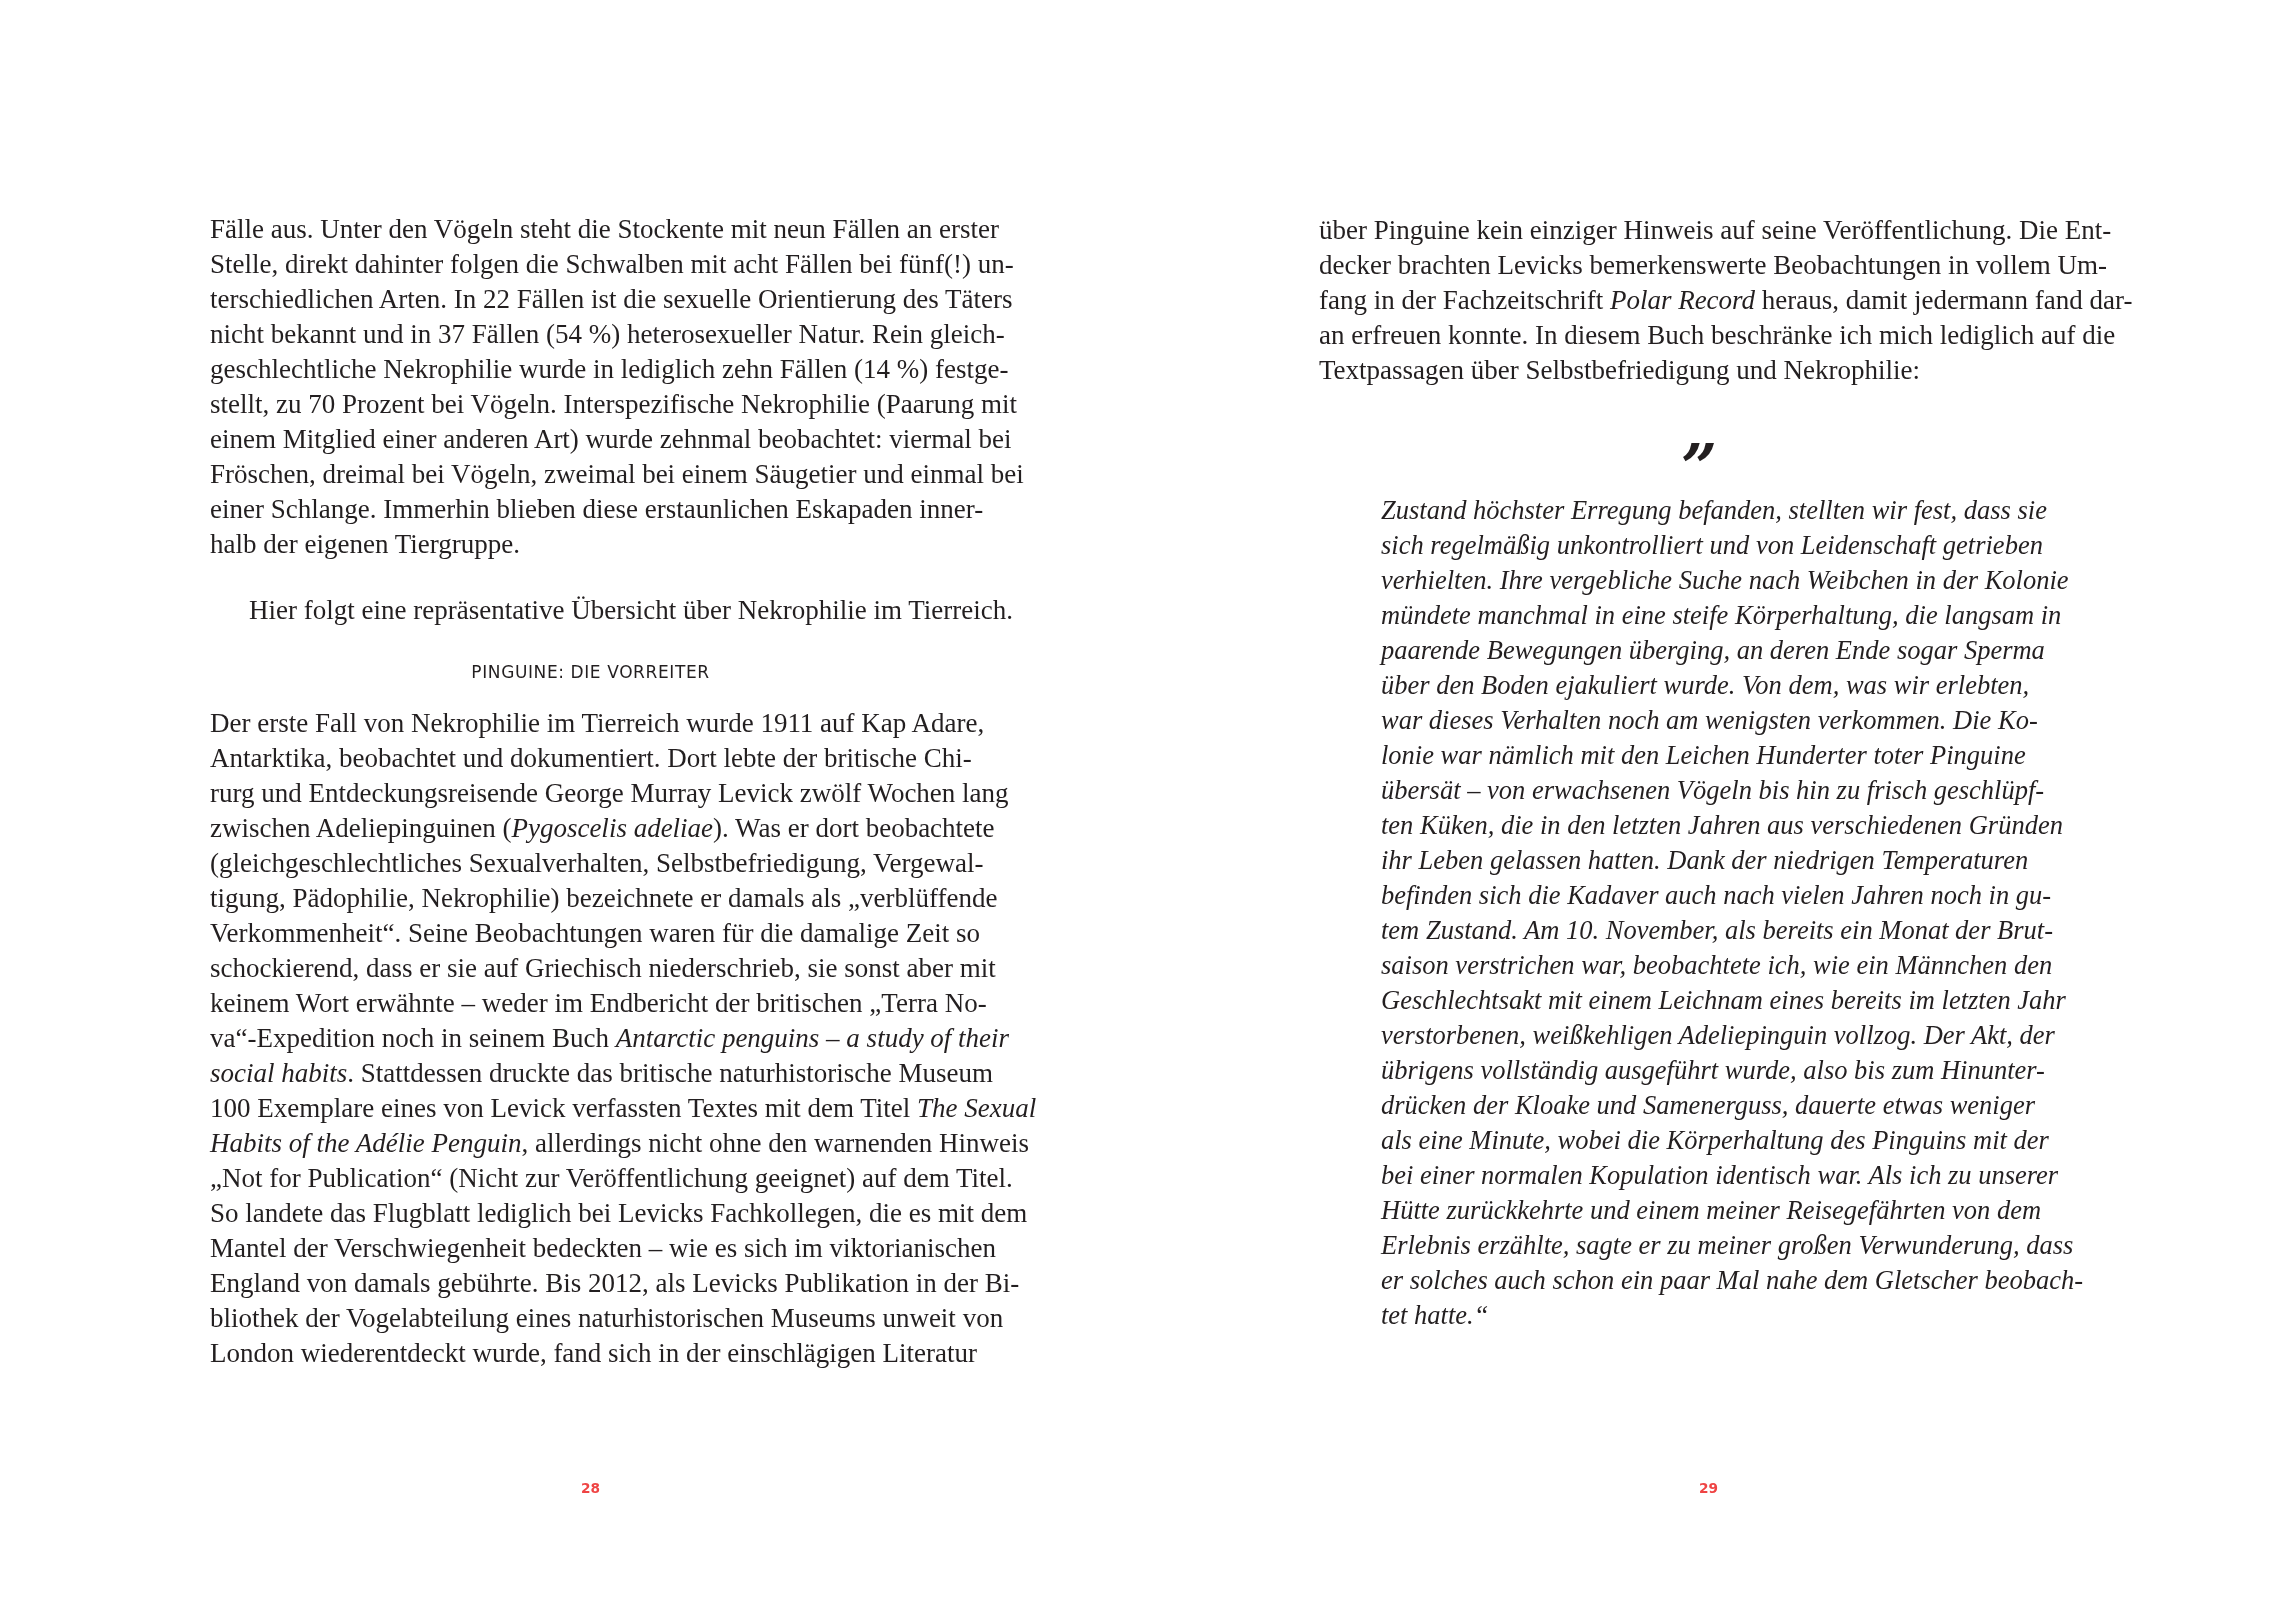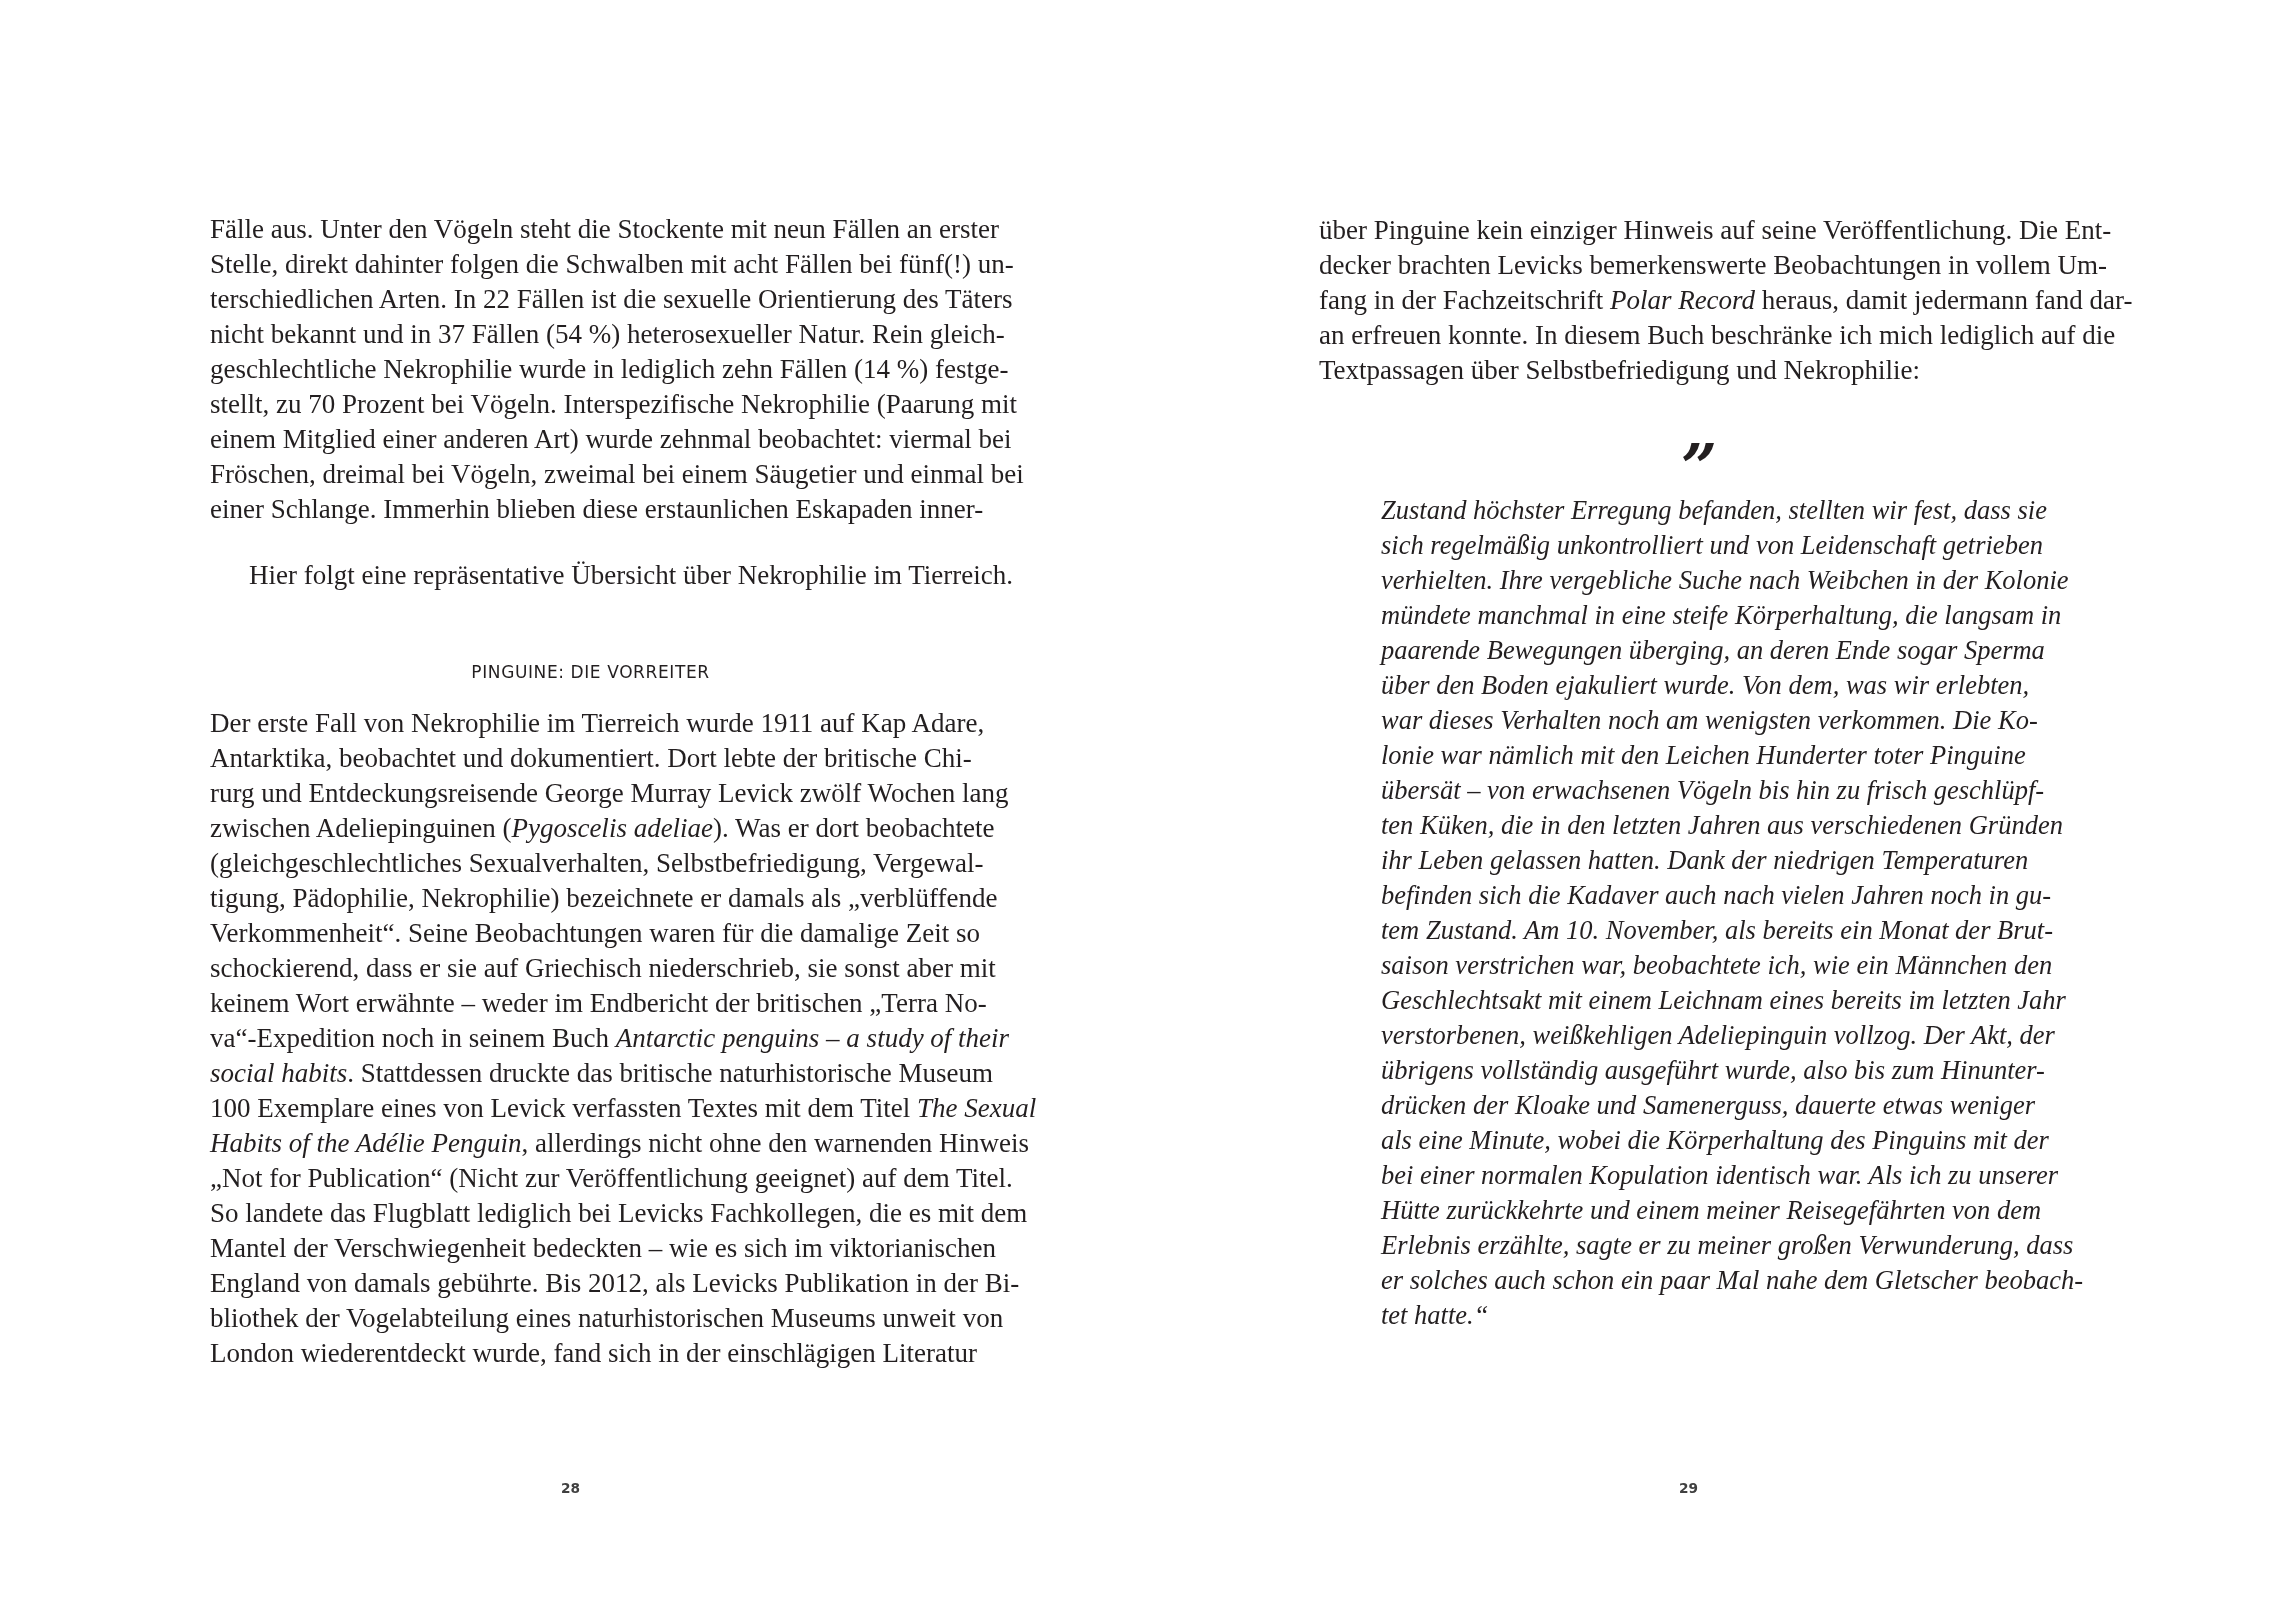--- a/index.html
+++ b/index.html
@@ -33,22 +33,22 @@
     font-size: 17px;
     letter-spacing: 0.6px;
     color: #231f20;
     text-align: center;
   }
   .pagenum {
     position: absolute;
     font-family: "DejaVu Sans", "Liberation Sans", sans-serif;
     font-weight: bold;
     font-size: 13.7px;
-    color: #404040;
-    text-align: left;
+    color: #ef4444;
+    text-align: center;
     width: 59px;
   }
   .quote-mark {
     position: absolute;
     font-family: "DejaVu Serif", "Liberation Serif", serif;
     font-weight: bold;
     font-style: italic;
     font-size: 63px;
     line-height: 63px;
     color: #231f20;
@@ -67,20 +67,21 @@
       <div id="lp1">
           <span class="line">Fälle aus. Unter den Vögeln steht die Stockente mit neun Fällen an erster</span>
           <span class="line">Stelle, direkt dahinter folgen die Schwalben mit acht Fällen bei fünf(!) un-</span>
           <span class="line">terschiedlichen Arten. In 22 Fällen ist die sexuelle Orientierung des Täters</span>
           <span class="line">nicht bekannt und in 37 Fällen (54 %) heterosexueller Natur. Rein gleich-</span>
           <span class="line">geschlechtliche Nekrophilie wurde in lediglich zehn Fällen (14 %) festge-</span>
           <span class="line">stellt, zu 70 Prozent bei Vögeln. Interspezifische Nekrophilie (Paarung mit</span>
           <span class="line">einem Mitglied einer anderen Art) wurde zehnmal beobachtet: viermal bei</span>
           <span class="line">Fröschen, dreimal bei Vögeln, zweimal bei einem Säugetier und einmal bei</span>
           <span class="line">einer Schlange. Immerhin blieben diese erstaunlichen Eskapaden inner-</span>
+          <span class="line last">halb der eigenen Tiergruppe.</span>
         </div>
       <div id="lp2">
           <span class="line last indent">Hier folgt eine repräsentative Übersicht über Nekrophilie im Tierreich.</span>
         </div>
     </div>
 
     <div class="heading" style="left:210px; width:761px; top:655px;">PINGUINE: DIE VORREITER</div>
 
     <div class="col" id="left-bottom" style="left:210px; top:699px; width:761px;">
       <div id="lp3">

